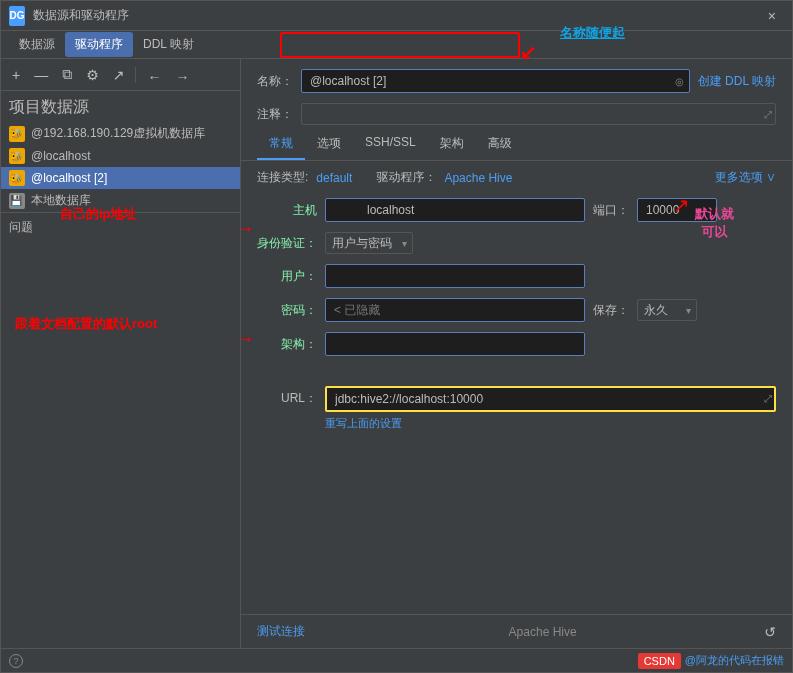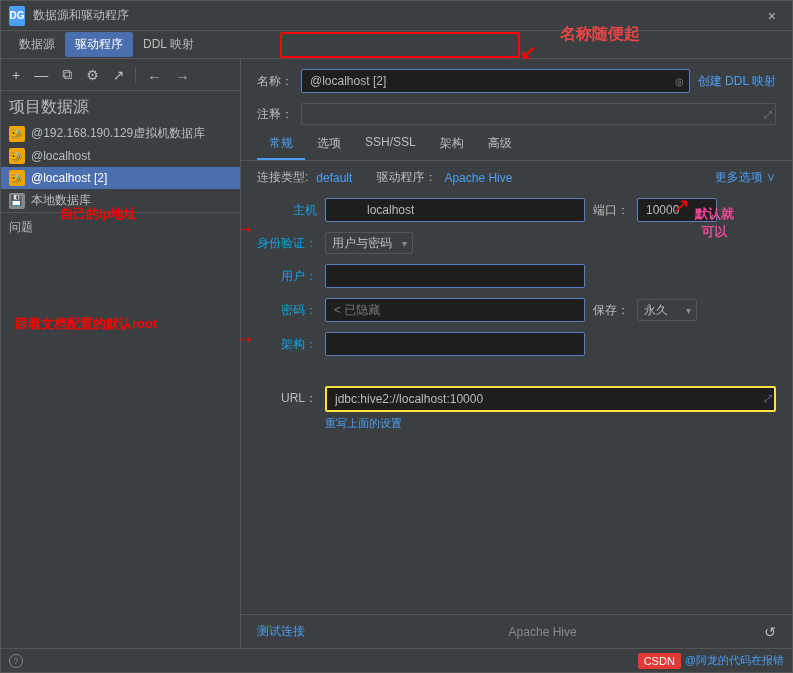--- a/index.html
+++ b/index.html
@@ -63,21 +63,21 @@
     
     .conn-info-row { display: flex; align-items: center; padding: 8px 16px 4px 16px; gap: 8px; }
     .conn-info-label { color: #bbbbbb; font-size: 12px; }
     .conn-info-link { color: #4b9ef5; font-size: 12px; cursor: pointer; }
     .conn-info-sep { color: #555; margin: 0 4px; }
     .more-options { color: #4b9ef5; font-size: 12px; cursor: pointer; margin-left: auto; }
 
     
     .form-section { padding: 8px 16px; flex: 1; }
     .form-row { display: flex; align-items: center; margin-bottom: 10px; gap: 8px; }
-    .form-label { color: #0ea5e9; font-size: 12px; width: 60px; text-align: right; flex-shrink: 0; }
+    .form-label { color: #86efac; font-size: 12px; width: 60px; text-align: right; flex-shrink: 0; }
     .form-input { background: #1e1e1e; border: 1px solid #5c7cbc; color: #bbbbbb; font-size: 12px; padding: 4px 8px; border-radius: 2px; outline: none; }
     .form-input.wide { flex: 1; }
     .port-label { color: #bbbbbb; font-size: 12px; flex-shrink: 0; }
     .port-input { background: #1e1e1e; border: 1px solid #5c7cbc; color: #bbbbbb; font-size: 12px; padding: 4px 8px; border-radius: 2px; outline: none; width: 80px; }
 
     .form-select { background: #3c3f41; border: 1px solid #555; color: #bbbbbb; font-size: 12px; padding: 3px 20px 3px 6px; border-radius: 2px; appearance: none; outline: none; cursor: pointer; }
     .select-wrap { position: relative; display: inline-block; }
     .select-wrap::after { content: '▾'; position: absolute; right: 6px; top: 50%; transform: translateY(-50%); color: #888; pointer-events: none; font-size: 10px; }
 
     .password-row { display: flex; align-items: center; gap: 8px; margin-bottom: 10px; }
@@ -279,21 +279,21 @@
     </div>
   </div>
 
 </div>
 
 <div style="position:absolute; top:42px; left:560px; pointer-events:none;">
 
   <div style="position:absolute; top:-10px; left:-280px; width:240px; height:26px; border:2px solid red; border-radius:2px;"></div>
 
   <div style="position:absolute; top:-2px; left:-40px; color:red; font-size:20px; font-weight:bold;">↙</div>
-  <div style="position:absolute; top:-18px; left:0px; color:#ef4444; font-size:16px; font-weight:bold; white-space:nowrap;">名称随便起</div>
+  <div style="position:absolute; top:-18px; left:0px; color:#0ea5e9; font-size:13px; font-weight:bold; white-space:nowrap;text-decoration:underline;">名称随便起</div>
 </div>
 
 <div style="position:absolute; top:205px; left:60px; pointer-events:none; color:red; font-size:13px; font-weight:bold; white-space:nowrap;">自己的ip地址</div>
 <div style="position:absolute; top:215px; left:235px; pointer-events:none; color:red; font-size:20px;">→</div>
 
 <div style="position:absolute; top:315px; left:15px; pointer-events:none; color:red; font-size:13px; font-weight:bold; white-space:nowrap;">跟着文档配置的默认root</div>
 <div style="position:absolute; top:325px; left:235px; pointer-events:none; color:red; font-size:20px;">→</div>
 
 <div style="position:absolute; top:205px; left:695px; pointer-events:none; color:#ec4899; font-size:13px; font-weight:bold; text-align:center; white-space:nowrap;">默认就<br>可以</div>
 <div style="position:absolute; top:195px; left:673px; pointer-events:none; color:red; font-size:20px; transform:rotate(180deg);">↙</div>

